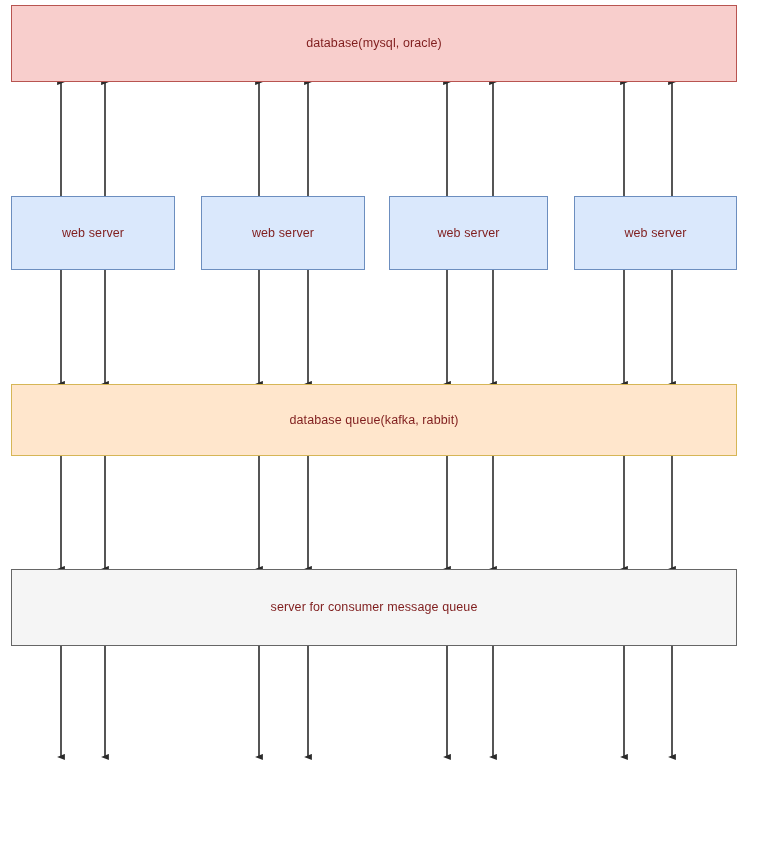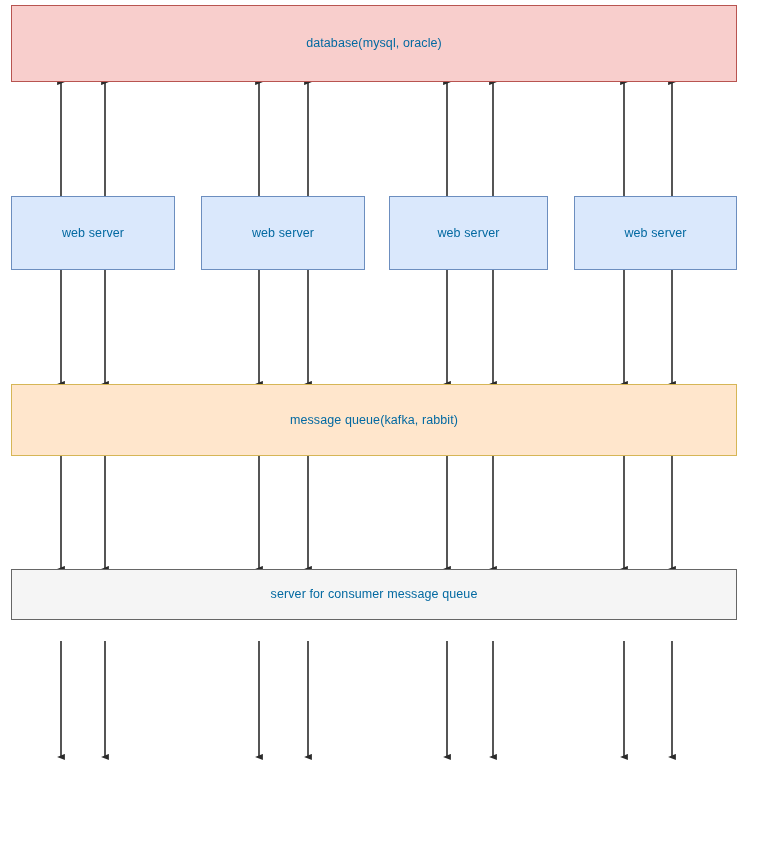--- a/index.html
+++ b/index.html
@@ -20,21 +20,21 @@
   }
   .node {
     position: absolute;
     box-sizing: border-box;
     display: flex;
     align-items: center;
     justify-content: center;
     border-width: 1px;
     border-style: solid;
     font-size: 12.5px;
-    color: #0369a1;
+    color: #7f1d1d;
     letter-spacing: 0.1px;
     text-align: center;
     z-index: 3;
   }
   .node-label {
     display: block;
     line-height: 1.2;
     padding: 0 6px;
   }
   #edge-layer {
@@ -109,18 +109,18 @@
     <div class="node" style="left: 201px; top: 196px; width: 164px; height: 74px; background: rgb(218, 232, 252); border-color: rgb(108, 142, 191);">
       <span class="node-label">web server</span>
     </div>
     <div class="node" style="left: 389px; top: 196px; width: 159px; height: 74px; background: rgb(218, 232, 252); border-color: rgb(108, 142, 191);">
       <span class="node-label">web server</span>
     </div>
     <div class="node" style="left: 574px; top: 196px; width: 163px; height: 74px; background: rgb(218, 232, 252); border-color: rgb(108, 142, 191);">
       <span class="node-label">web server</span>
     </div>
     <div class="node" style="left: 11px; top: 384px; width: 726px; height: 72px; background: rgb(255, 230, 204); border-color: rgb(214, 182, 86);">
-      <span class="node-label">message queue(kafka, rabbit)</span>
+      <span class="node-label">database queue(kafka, rabbit)</span>
     </div>
-    <div class="node" style="left: 11px; top: 569px; width: 726px; height: 51px; background: rgb(245, 245, 245); border-color: rgb(102, 102, 102);">
+    <div class="node" style="left: 11px; top: 569px; width: 726px; height: 77px; background: rgb(245, 245, 245); border-color: rgb(102, 102, 102);">
       <span class="node-label">server for consumer message queue</span>
     </div>
   </div>
 
 </body></html>

